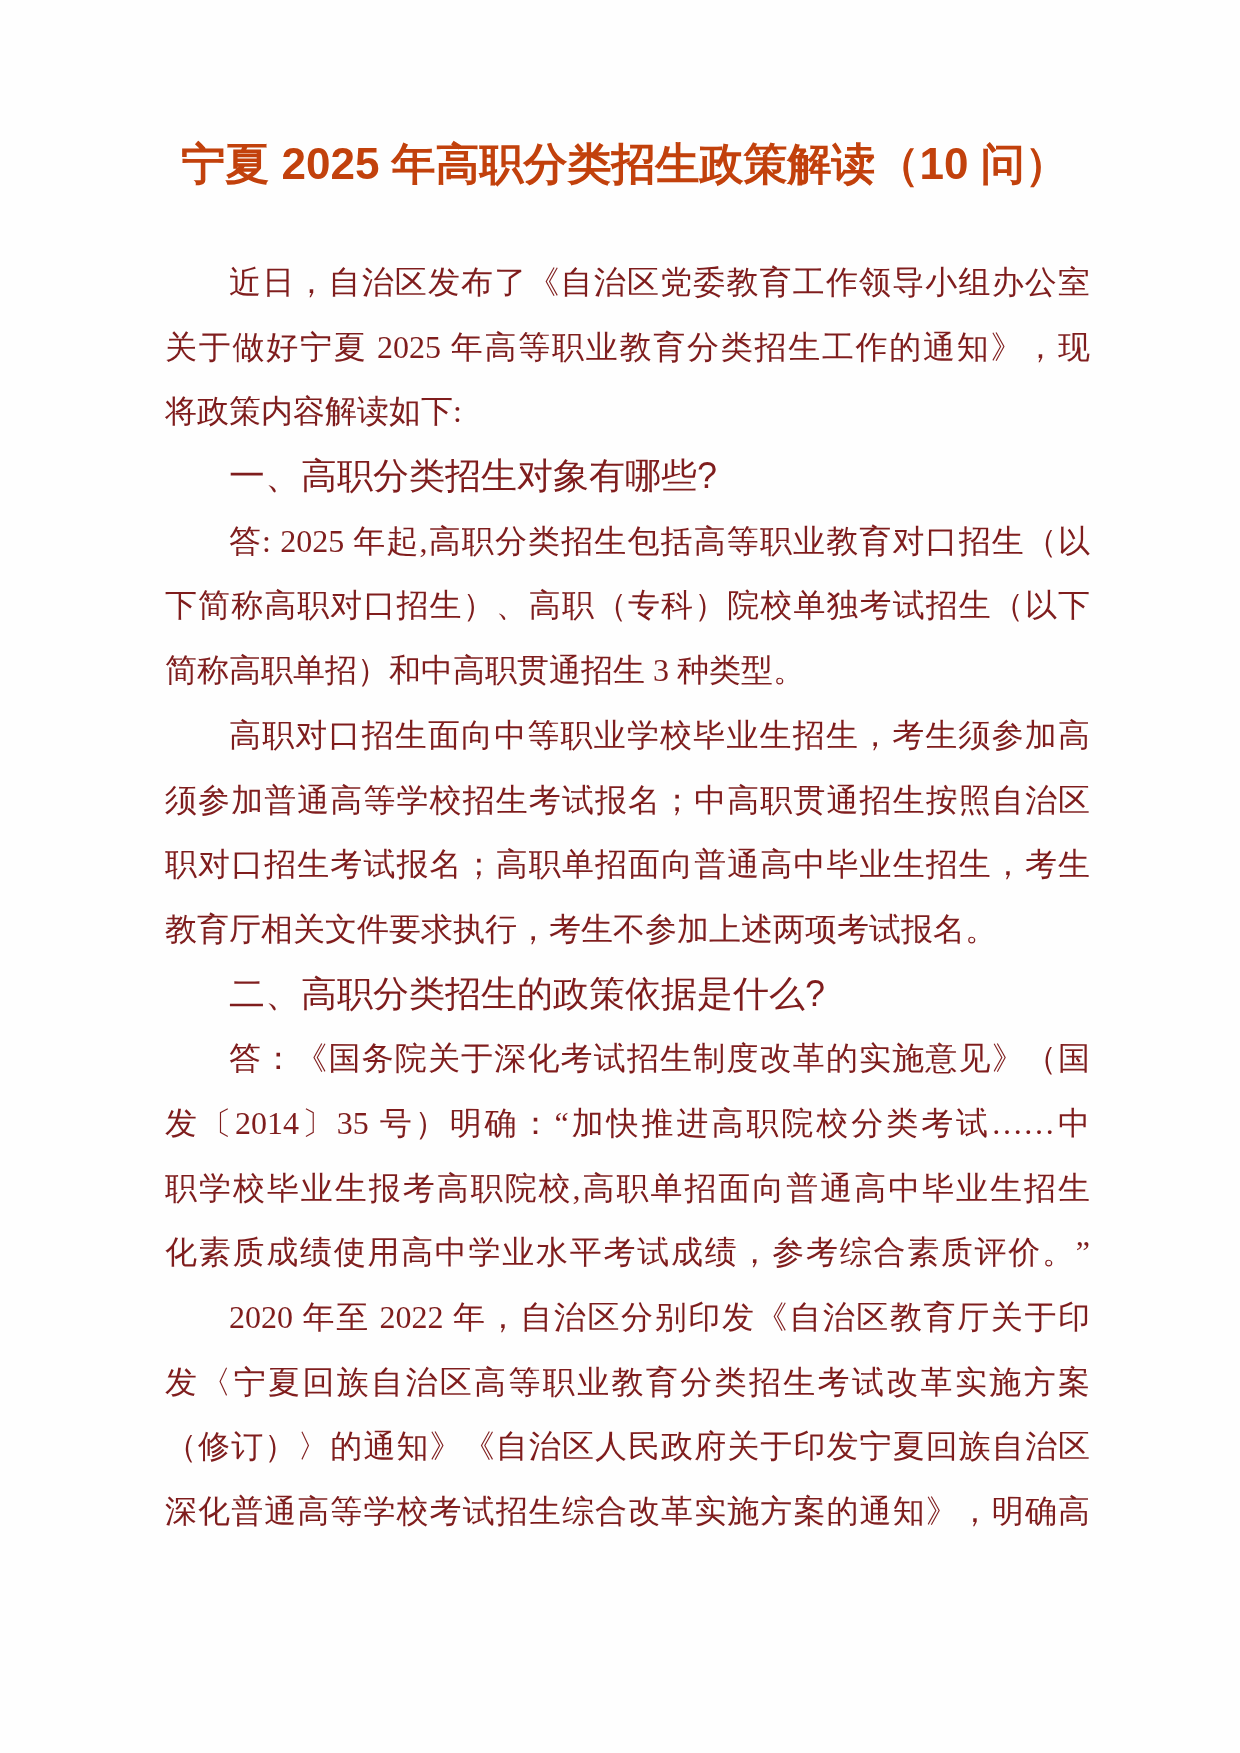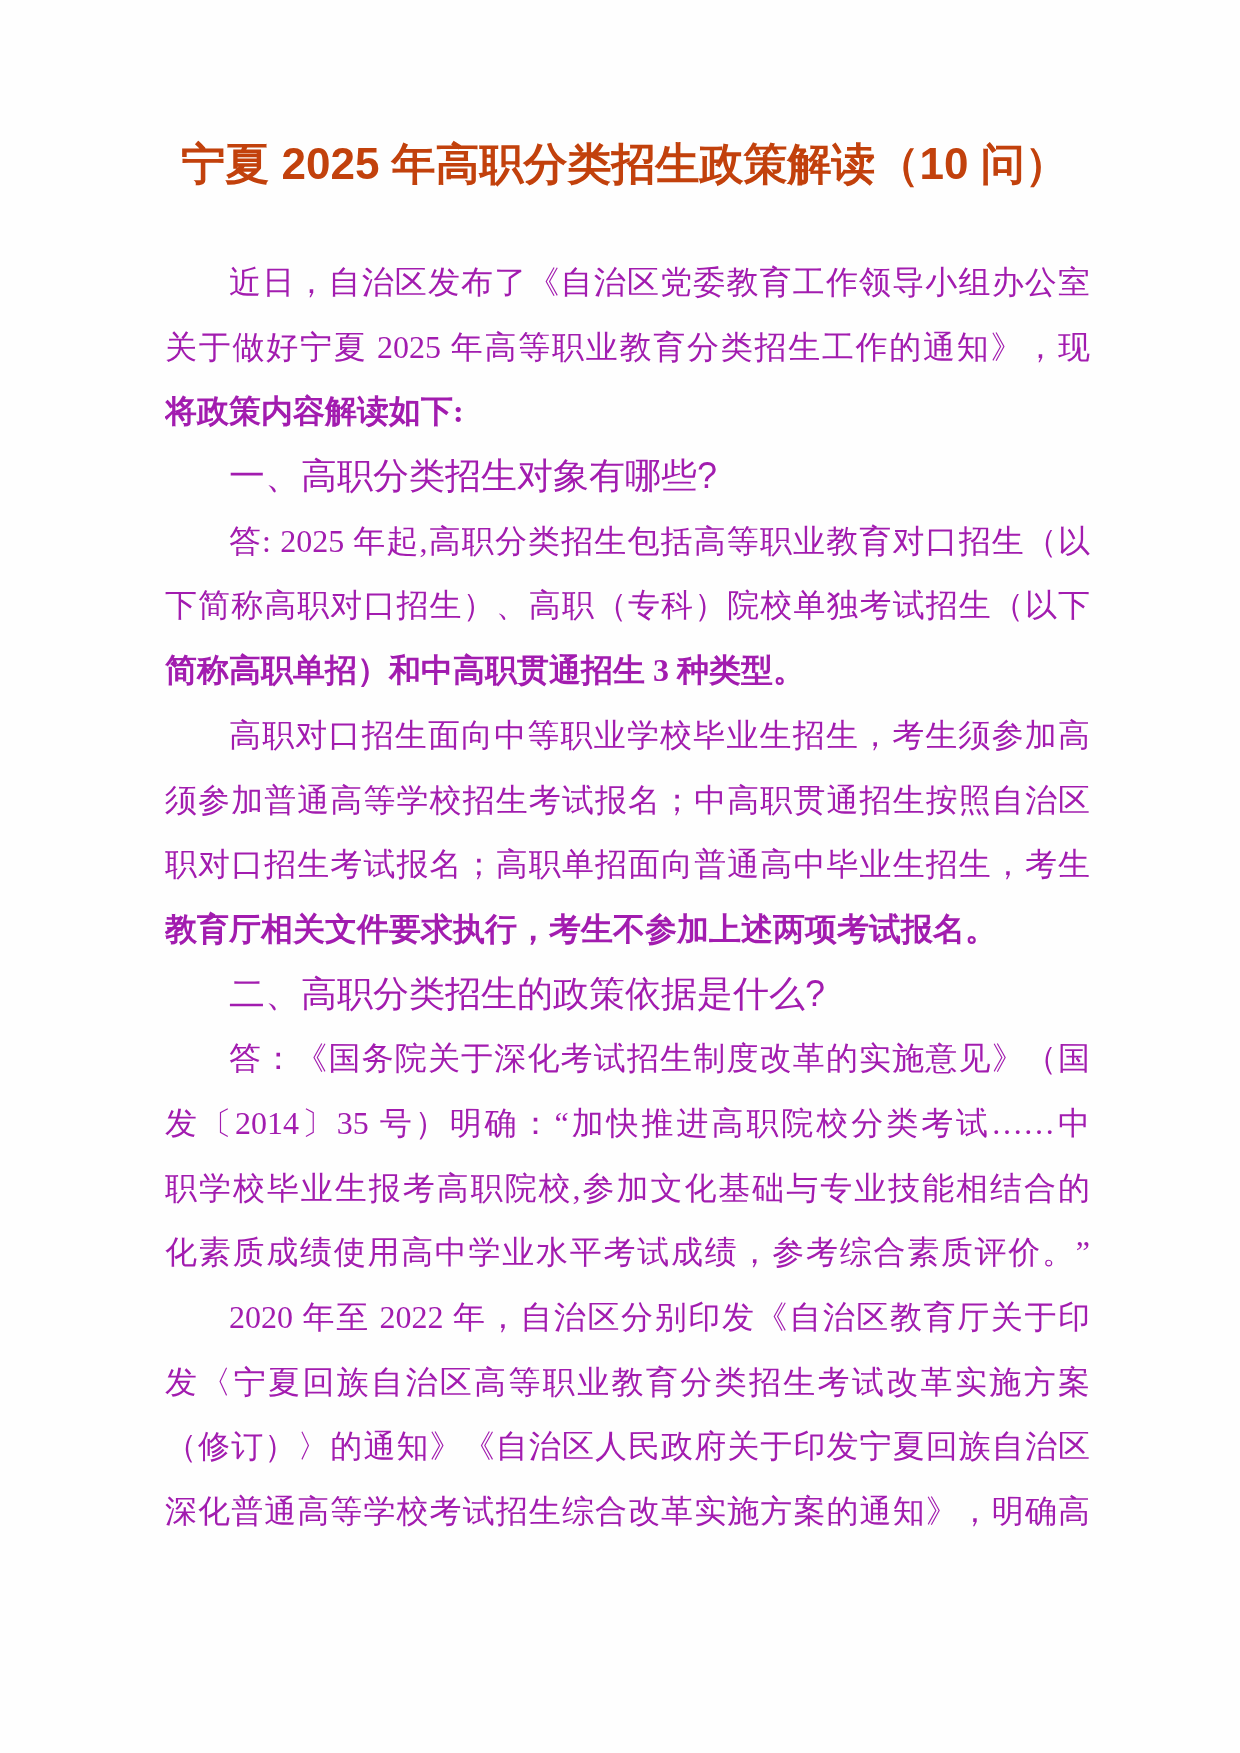--- a/index.html
+++ b/index.html
@@ -28,32 +28,32 @@
     font-size: 44px;
     line-height: 64px;
     color: #c2410c;
     white-space: nowrap;
   }
   .doc-body {
     position: absolute;
     left: 165px;
     top: 250px;
     width: 925px;
-    color: #a21caf;
+    color: #7f1d1d;
   }
   .line {
     height: 64.7px;
     line-height: 64.7px;
     font-size: 32px;
     text-align: justify;
     text-align-last: justify;
     text-justify: inter-character;
     overflow: hidden;
   }
-  .line.no-fill { text-align-last: left; font-weight: bold; }
+  .line.no-fill { text-align-last: left; }
   .line.indent { text-indent: 64px; }
   .line.heading {
     font-family: "Liberation Sans", "DejaVu Sans", sans-serif;
     font-weight: 400;
     font-size: 36px;
   }
 </style>
 </head>
 <body>
 
@@ -67,20 +67,20 @@
       <div class="line indent">答: 2025 年起,高职分类招生包括高等职业教育对口招生（以</div>
       <div class="line">下简称高职对口招生）、高职（专科）院校单独考试招生（以下</div>
       <div class="line no-fill">简称高职单招）和中高职贯通招生 3 种类型。</div>
       <div class="line indent">高职对口招生面向中等职业学校毕业生招生，考生须参加高</div>
       <div class="line">须参加普通高等学校招生考试报名；中高职贯通招生按照自治区</div>
       <div class="line">职对口招生考试报名；高职单招面向普通高中毕业生招生，考生</div>
       <div class="line no-fill">教育厅相关文件要求执行，考生不参加上述两项考试报名。</div>
       <div class="line heading indent no-fill">二、高职分类招生的政策依据是什么?</div>
       <div class="line indent">答：《国务院关于深化考试招生制度改革的实施意见》（国</div>
       <div class="line">发〔2014〕35 号）明确：“加快推进高职院校分类考试……中</div>
-      <div class="line">职学校毕业生报考高职院校,参加文化基础与专业技能相结合的</div>
+      <div class="line">职学校毕业生报考高职院校,高职单招面向普通高中毕业生招生</div>
       <div class="line">化素质成绩使用高中学业水平考试成绩，参考综合素质评价。”</div>
       <div class="line indent">2020 年至 2022 年，自治区分别印发《自治区教育厅关于印</div>
       <div class="line">发〈宁夏回族自治区高等职业教育分类招生考试改革实施方案</div>
       <div class="line">（修订）〉的通知》《自治区人民政府关于印发宁夏回族自治区</div>
       <div class="line">深化普通高等学校考试招生综合改革实施方案的通知》，明确高</div>
     </div>
 </div>
 
 </body></html>

